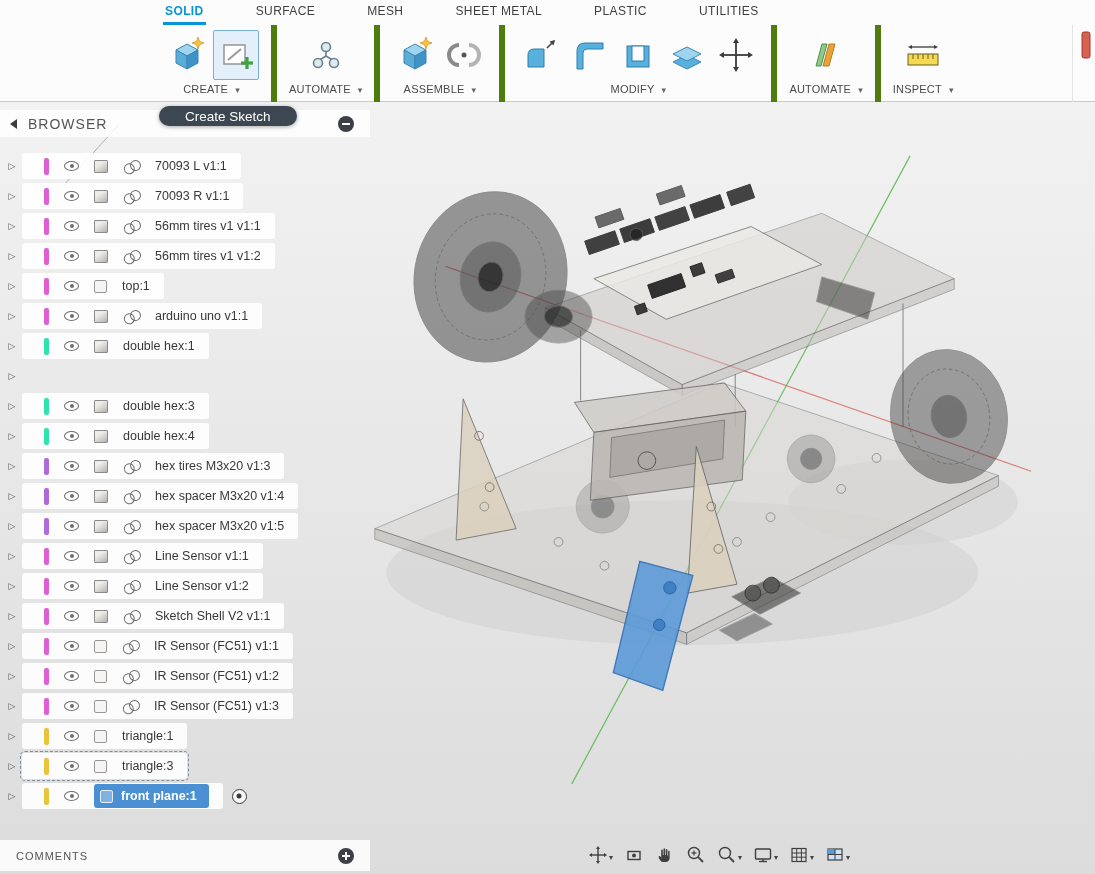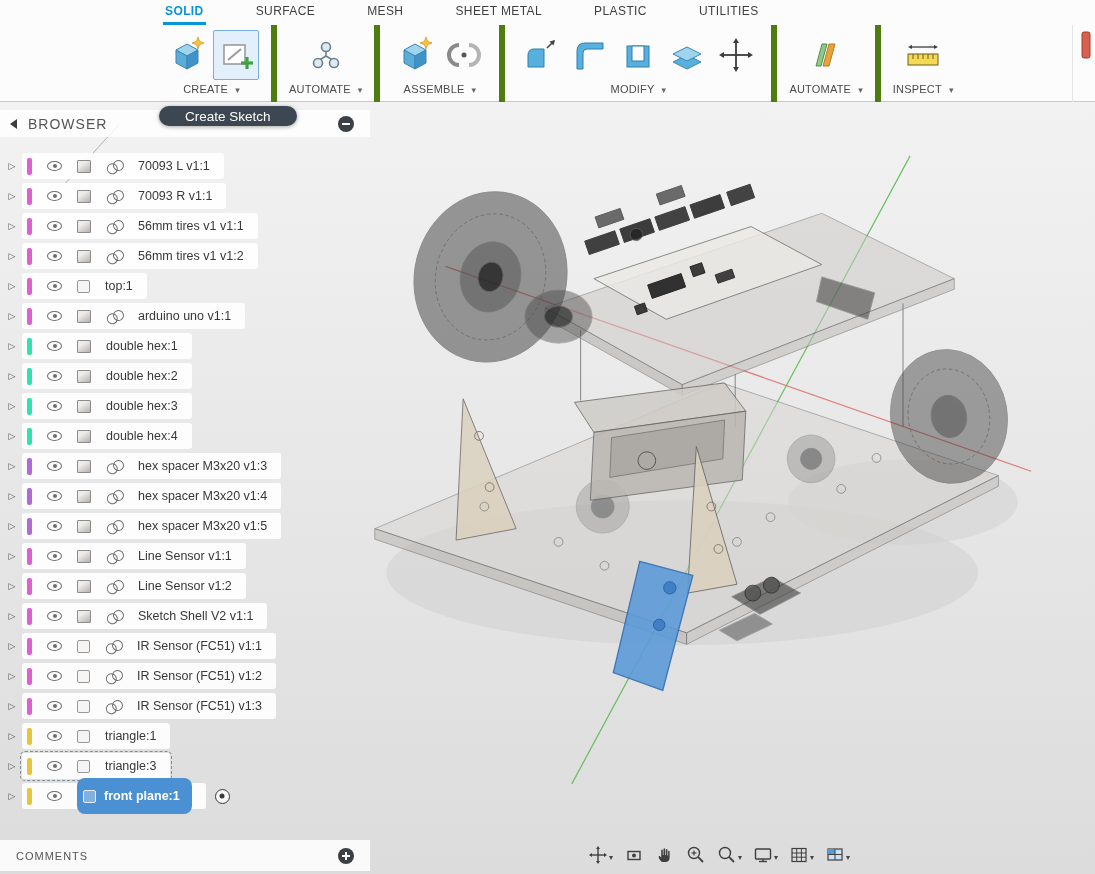--- a/index.html
+++ b/index.html
@@ -37,38 +37,38 @@
 .collapse{width:0;height:0;border-top:5px solid transparent;border-bottom:5px solid transparent;border-right:7px solid #3c3c3c;margin-right:11px}
 .btitle{font-size:14px;color:#555;letter-spacing:1px}
 .circle-btn{width:16px;height:16px;border-radius:50%;background:#3b4046;position:relative;flex:0 0 16px}
 .circle-btn::after{content:"";position:absolute;left:4px;top:7px;width:8px;height:2px;background:#fff}
 .circle-btn.plus::before{content:"";position:absolute;left:7px;top:4px;width:2px;height:8px;background:#fff}
 .bheader .circle-btn{position:absolute;right:16px}
 .blist{padding:14px 0 0 2px}
 .brow{display:flex;align-items:center;height:30px}
 .tri{width:20px;text-align:center;color:#555;font-size:9px;flex:0 0 20px}
 .tri::before{content:"▷"}
-.pill{display:inline-flex;align-items:center;background:rgba(255,255,255,.9);border-radius:3px;height:26px;padding:0 14px 0 5px;gap:15px}
+.pill{display:inline-flex;align-items:center;background:rgba(255,255,255,.9);border-radius:3px;height:26px;padding:0 14px 0 22px;gap:15px}
 .brow.dashed .pill{outline:1px dashed #7f8c99;outline-offset:1px}
 .sw{width:5px;height:17px;border-radius:2px;flex:0 0 5px}
 .sw-pink{background:#dd5fd2}
 .sw-green{background:#2fe3ae}
 .sw-purple{background:#b06ad8}
 .sw-yellow{background:#e8c33c}
 .eye{width:15px;height:10px;border:1.4px solid #6e6e6e;border-radius:50%;position:relative;display:inline-block;flex:0 0 15px}
 .eye::after{content:"";position:absolute;left:50%;top:50%;width:4px;height:4px;background:#6e6e6e;border-radius:50%;transform:translate(-50%,-50%)}
 .ic{display:inline-block;flex:0 0 auto}
 .ic-comp{width:14px;height:13px;border:1px solid #8b8b8b;background:linear-gradient(145deg,#efedea 30%,#b5b2ae);border-radius:1px}
 .ic-body{width:13px;height:13px;border:1px solid #979797;background:#f6f5f3;border-radius:2px}
 .link{width:17px;height:9px;position:relative;transform:rotate(-28deg);flex:0 0 17px}
 .link::before,.link::after{content:"";position:absolute;top:0;width:9px;height:9px;border:1.5px solid #6e6e6e;border-radius:50%}
 .link::before{left:0}
 .link::after{left:7px}
 .bname{font-size:12.5px;color:#383838;white-space:nowrap}
-.selbox{display:inline-flex;align-items:center;gap:8px;background:#4a90d2;border-radius:8px;height:36px;padding:0 12px 0 6px}
+.selbox{display:inline-flex;align-items:center;gap:8px;background:#4a90d2;border-radius:3px;height:24px;padding:0 12px 0 6px}
 .selbox .bname{color:#fff;font-weight:bold}
 .selbox .ic-body{border-color:#e6eef7;background:rgba(255,255,255,.3)}
 .radio{width:15px;height:15px;border:1.5px solid #3a3a3a;border-radius:50%;margin-left:9px;position:relative;background:rgba(255,255,255,.75);flex:0 0 15px}
 .radio::after{content:"";position:absolute;left:50%;top:50%;transform:translate(-50%,-50%);width:5px;height:5px;border-radius:50%;background:#3a3a3a}
 
 
 #comments{position:absolute;left:0;top:840px;width:370px;height:31px;background:rgba(255,255,255,.85);display:flex;align-items:center;padding:0 16px;z-index:20}
 .clabel{font-size:11px;color:#555;letter-spacing:1px}
 #comments .circle-btn{margin-left:auto}
 
@@ -430,56 +430,50 @@
           <span class="pill">
             <span class="sw sw-green"></span>
             <span class="eye"></span>
             <span class="ic ic-comp"></span>
             <span class="bname">double hex:1</span>
           </span>
         </div>
 
       <div class="brow">
           <span class="tri"></span>
+        </div>
+
+      <div class="brow">
+          <span class="tri"></span>
           <span class="pill">
             <span class="sw sw-green"></span>
             <span class="eye"></span>
             <span class="ic ic-comp"></span>
-            <span class="bname">double hex:2</span>
+            <span class="bname">double hex:3</span>
           </span>
         </div>
 
       <div class="brow">
           <span class="tri"></span>
           <span class="pill">
             <span class="sw sw-green"></span>
             <span class="eye"></span>
             <span class="ic ic-comp"></span>
-            <span class="bname">double hex:3</span>
-          </span>
-        </div>
-
-      <div class="brow">
-          <span class="tri"></span>
-          <span class="pill">
-            <span class="sw sw-green"></span>
-            <span class="eye"></span>
-            <span class="ic ic-comp"></span>
             <span class="bname">double hex:4</span>
           </span>
         </div>
 
       <div class="brow">
           <span class="tri"></span>
           <span class="pill">
             <span class="sw sw-purple"></span>
             <span class="eye"></span>
             <span class="ic ic-comp"></span>
             <span class="link"></span>
-            <span class="bname">hex spacer M3x20 v1:3</span>
+            <span class="bname">hex tires M3x20 v1:3</span>
           </span>
         </div>
 
       <div class="brow">
           <span class="tri"></span>
           <span class="pill">
             <span class="sw sw-purple"></span>
             <span class="eye"></span>
             <span class="ic ic-comp"></span>
             <span class="link"></span>

